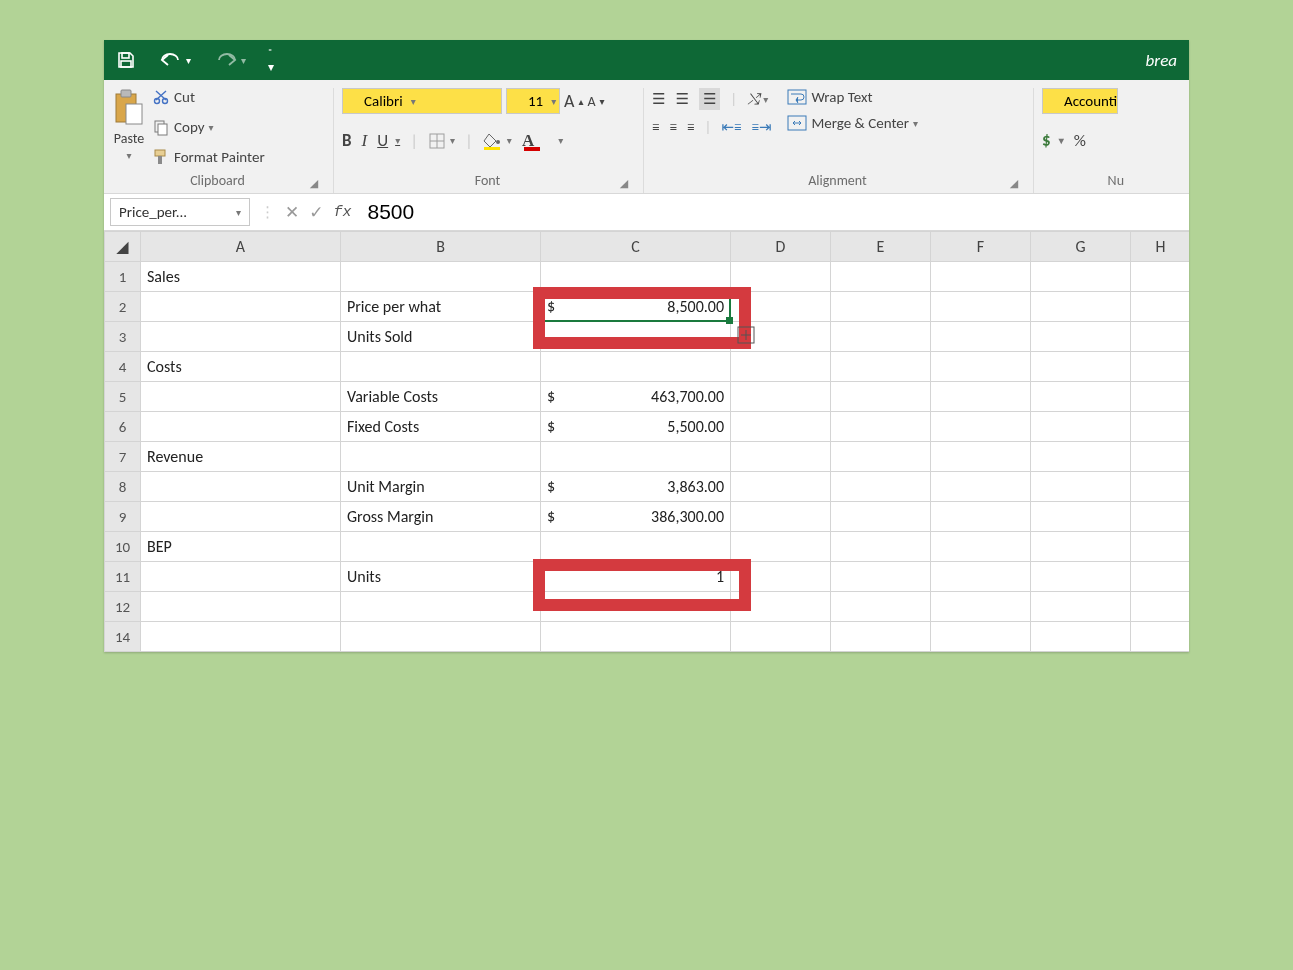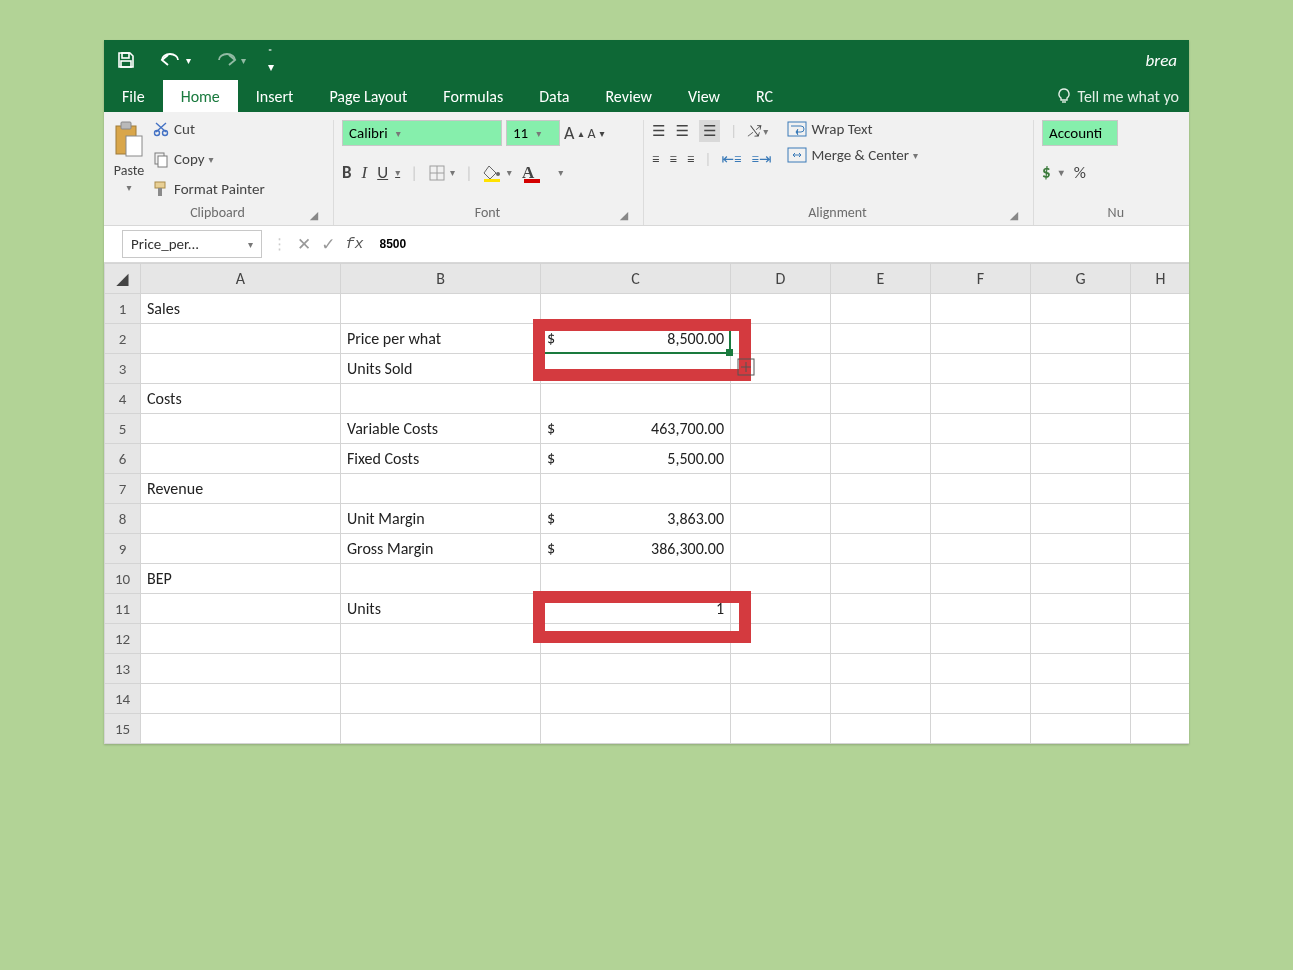--- a/index.html
+++ b/index.html
@@ -17,32 +17,32 @@
   .ribbon { background: #f1f1f1; border-bottom: 1px solid #d8d8d8; padding: 8px 0 0 0; display: flex; }
   .group { padding: 0 10px 0 8px; border-right: 1px solid #dcdcdc; display: flex; flex-direction: column; }
   .group.noborder { border-right: none; }
   .group-body { flex: 1; display: flex; align-items: flex-start; gap: 6px; padding-bottom: 4px; }
   .group-label { text-align: center; color: #6d6d6d; font-size: 14px; padding: 2px 0 4px; position: relative; }
   .dlglauncher { position: absolute; right: 2px; bottom: 2px; width: 14px; height: 14px; color: #888; font-size: 11px; }
   .paste-btn { display: flex; flex-direction: column; align-items: center; gap: 2px; font-size: 14px; color: #444; }
   .clip-stack { display: flex; flex-direction: column; gap: 12px; font-size: 15px; color: #444; }
   .clip-row { display: flex; align-items: center; gap: 6px; }
   .fontbox { display: flex; align-items: center; gap: 4px; }
-  .combo { background: #86efac; border: 1px solid #c8c8c8; height: 26px; display: flex; align-items: center; padding: 0 6px; font-size: 15px; }
+  .combo { background: #fde047; border: 1px solid #c8c8c8; height: 26px; display: flex; align-items: center; padding: 0 21px; font-size: 15px; }
   .combo .dd { margin-left: 8px; color: #777; font-size: 10px; }
   .font-row2 { display: flex; align-items: center; gap: 10px; margin-top: 10px; color: #444; font-size: 17px; }
   .btn { display: inline-flex; align-items: center; gap: 4px; cursor: pointer; color: #444; }
   .align-grid { display: flex; flex-direction: column; gap: 8px; }
   .align-row { display: flex; align-items: center; gap: 10px; }
-  .namebox-row { display: flex; align-items: center; border-bottom: 1px solid #d8d8d8; background: #fff; padding: 4px 18px; gap: 10px; }
+  .namebox-row { display: flex; align-items: center; border-bottom: 1px solid #d8d8d8; background: #fff; padding: 4px 6px; gap: 10px; }
   .namebox { border: 1px solid #c8c8c8; background: #fff; height: 28px; min-width: 140px; display: flex; align-items: center; padding: 0 8px; font-size: 15px; color: #333; }
   .namebox .dd { margin-left: auto; font-size: 10px; color: #777; }
   .fx-btn { color: #999; font-size: 17px; }
   .fx-label { font-style: italic; font-family: Liberation Mono, monospace; color: #555; }
-  .formula-input { flex: 1; border: none; outline: none; font-size: 12px; padding: 2px 6px; font-weight: bold; }
+  .formula-input { flex: 1; border: none; outline: none; font-size: 21px; padding: 2px 6px; }
   table.sheet { border-collapse: collapse; width: 100%; table-layout: fixed; }
   table.sheet th, table.sheet td { border: 1px solid #d4d4d4; height: 30px; font-size: 16px; }
   table.sheet th { background: #e6e6e6; font-weight: normal; color: #444; }
   table.sheet th.corner { width: 36px; background: #e6e6e6; }
   table.sheet th.rowhdr { width: 36px; background: #e6e6e6; text-align: center; color: #555; font-size: 15px; }
   table.sheet td { padding: 0 6px; color: #222; vertical-align: middle; }
   .colA { text-align: left; }
   .colB { text-align: left; }
   .colC { text-align: right; }
   .currency { display: flex; justify-content: space-between; }
@@ -87,38 +87,20 @@
           <path d="M16 5 L22 10 L16 15"></path>
             <path d="M22 10 a8 6 0 0 0 -16 0"></path>
         </svg>
         <span style="font-size:10px;margin-left:2px;">▾</span>
       </span>
       <span class="qat-btn" style="font-size:12px;">⁼<br>▾</span>
     </div>
     <div class="title">brea</div>
   </div>
 
-  <div class="tabs">
-    <div class="tab file">File</div>
-    <div class="tab active">Home</div>
-    <div class="tab">Insert</div>
-    <div class="tab">Page Layout</div>
-    <div class="tab">Formulas</div>
-    <div class="tab">Data</div>
-    <div class="tab">Review</div>
-    <div class="tab">View</div>
-    <div class="tab">RC</div>
-    <div class="tellme">
-      <svg width="16" height="16" viewBox="0 0 16 16" fill="none" stroke="#e2efe6" stroke-width="1.4">
-        <path d="M8 1a5 5 0 0 1 3 9v2H5v-2a5 5 0 0 1 3-9z"></path>
-          <path d="M6 14h4"></path>
-      </svg>
-      <span>Tell me what yo</span>
-    </div>
-  </div>
 
   <div class="ribbon">
 
     <div class="group" style="min-width:230px;">
       <div class="group-body">
         <div class="paste-btn">
           <svg width="34" height="40" viewBox="0 0 34 40">
             <rect x="4" y="6" width="20" height="28" fill="#d9a64a" stroke="#9e7a38"></rect>
             <rect x="9" y="2" width="10" height="7" rx="1" fill="#b9b9b9" stroke="#888"></rect>
             <rect x="14" y="16" width="16" height="20" fill="#fff" stroke="#888"></rect>
@@ -473,43 +455,21 @@
           <td class="colA"></td>
           <td class="colB"></td>
           <td class="colC"></td>
           <td></td>
           <td></td>
           <td></td>
           <td></td>
           <td></td>
         </tr>
         <tr>
-          <th class="rowhdr">13</th>
-          <td class="colA"></td>
-          <td class="colB"></td>
-          <td class="colC"></td>
-          <td></td>
-          <td></td>
-          <td></td>
-          <td></td>
-          <td></td>
-        </tr>
-        <tr>
           <th class="rowhdr">14</th>
-          <td class="colA"></td>
-          <td class="colB"></td>
-          <td class="colC"></td>
-          <td></td>
-          <td></td>
-          <td></td>
-          <td></td>
-          <td></td>
-        </tr>
-        <tr>
-          <th class="rowhdr">15</th>
           <td class="colA"></td>
           <td class="colB"></td>
           <td class="colC"></td>
           <td></td>
           <td></td>
           <td></td>
           <td></td>
           <td></td>
         </tr>
       </tbody>

